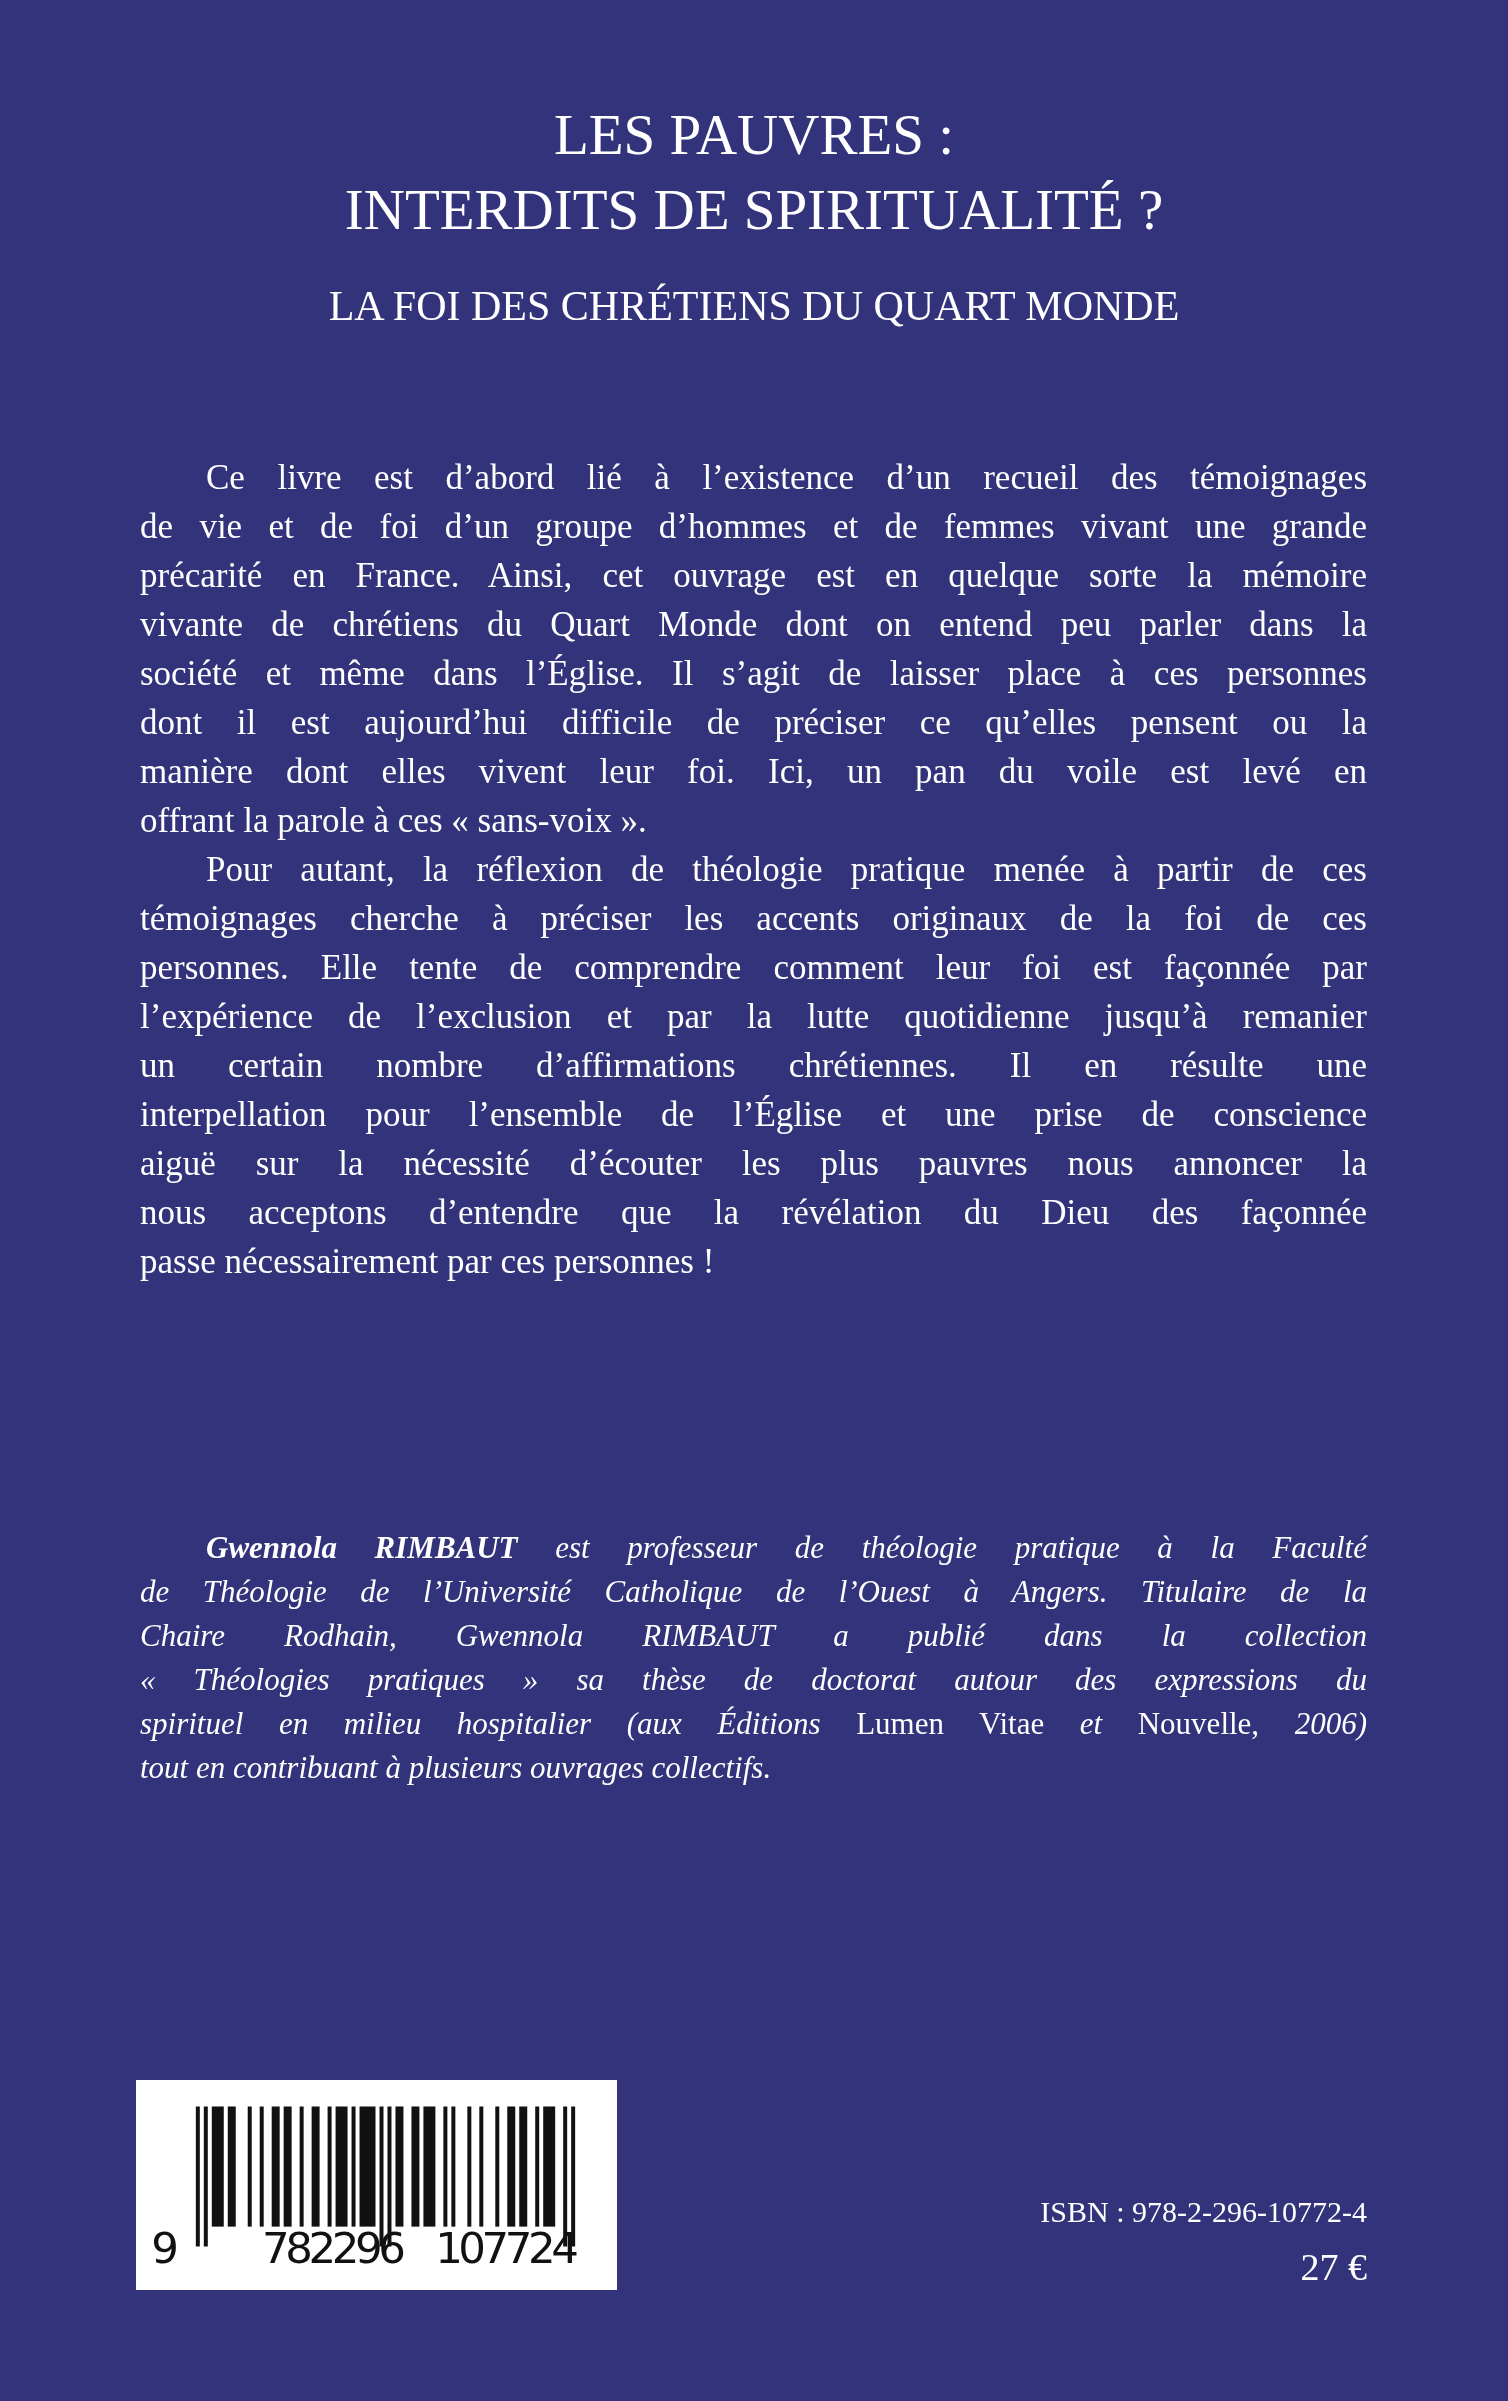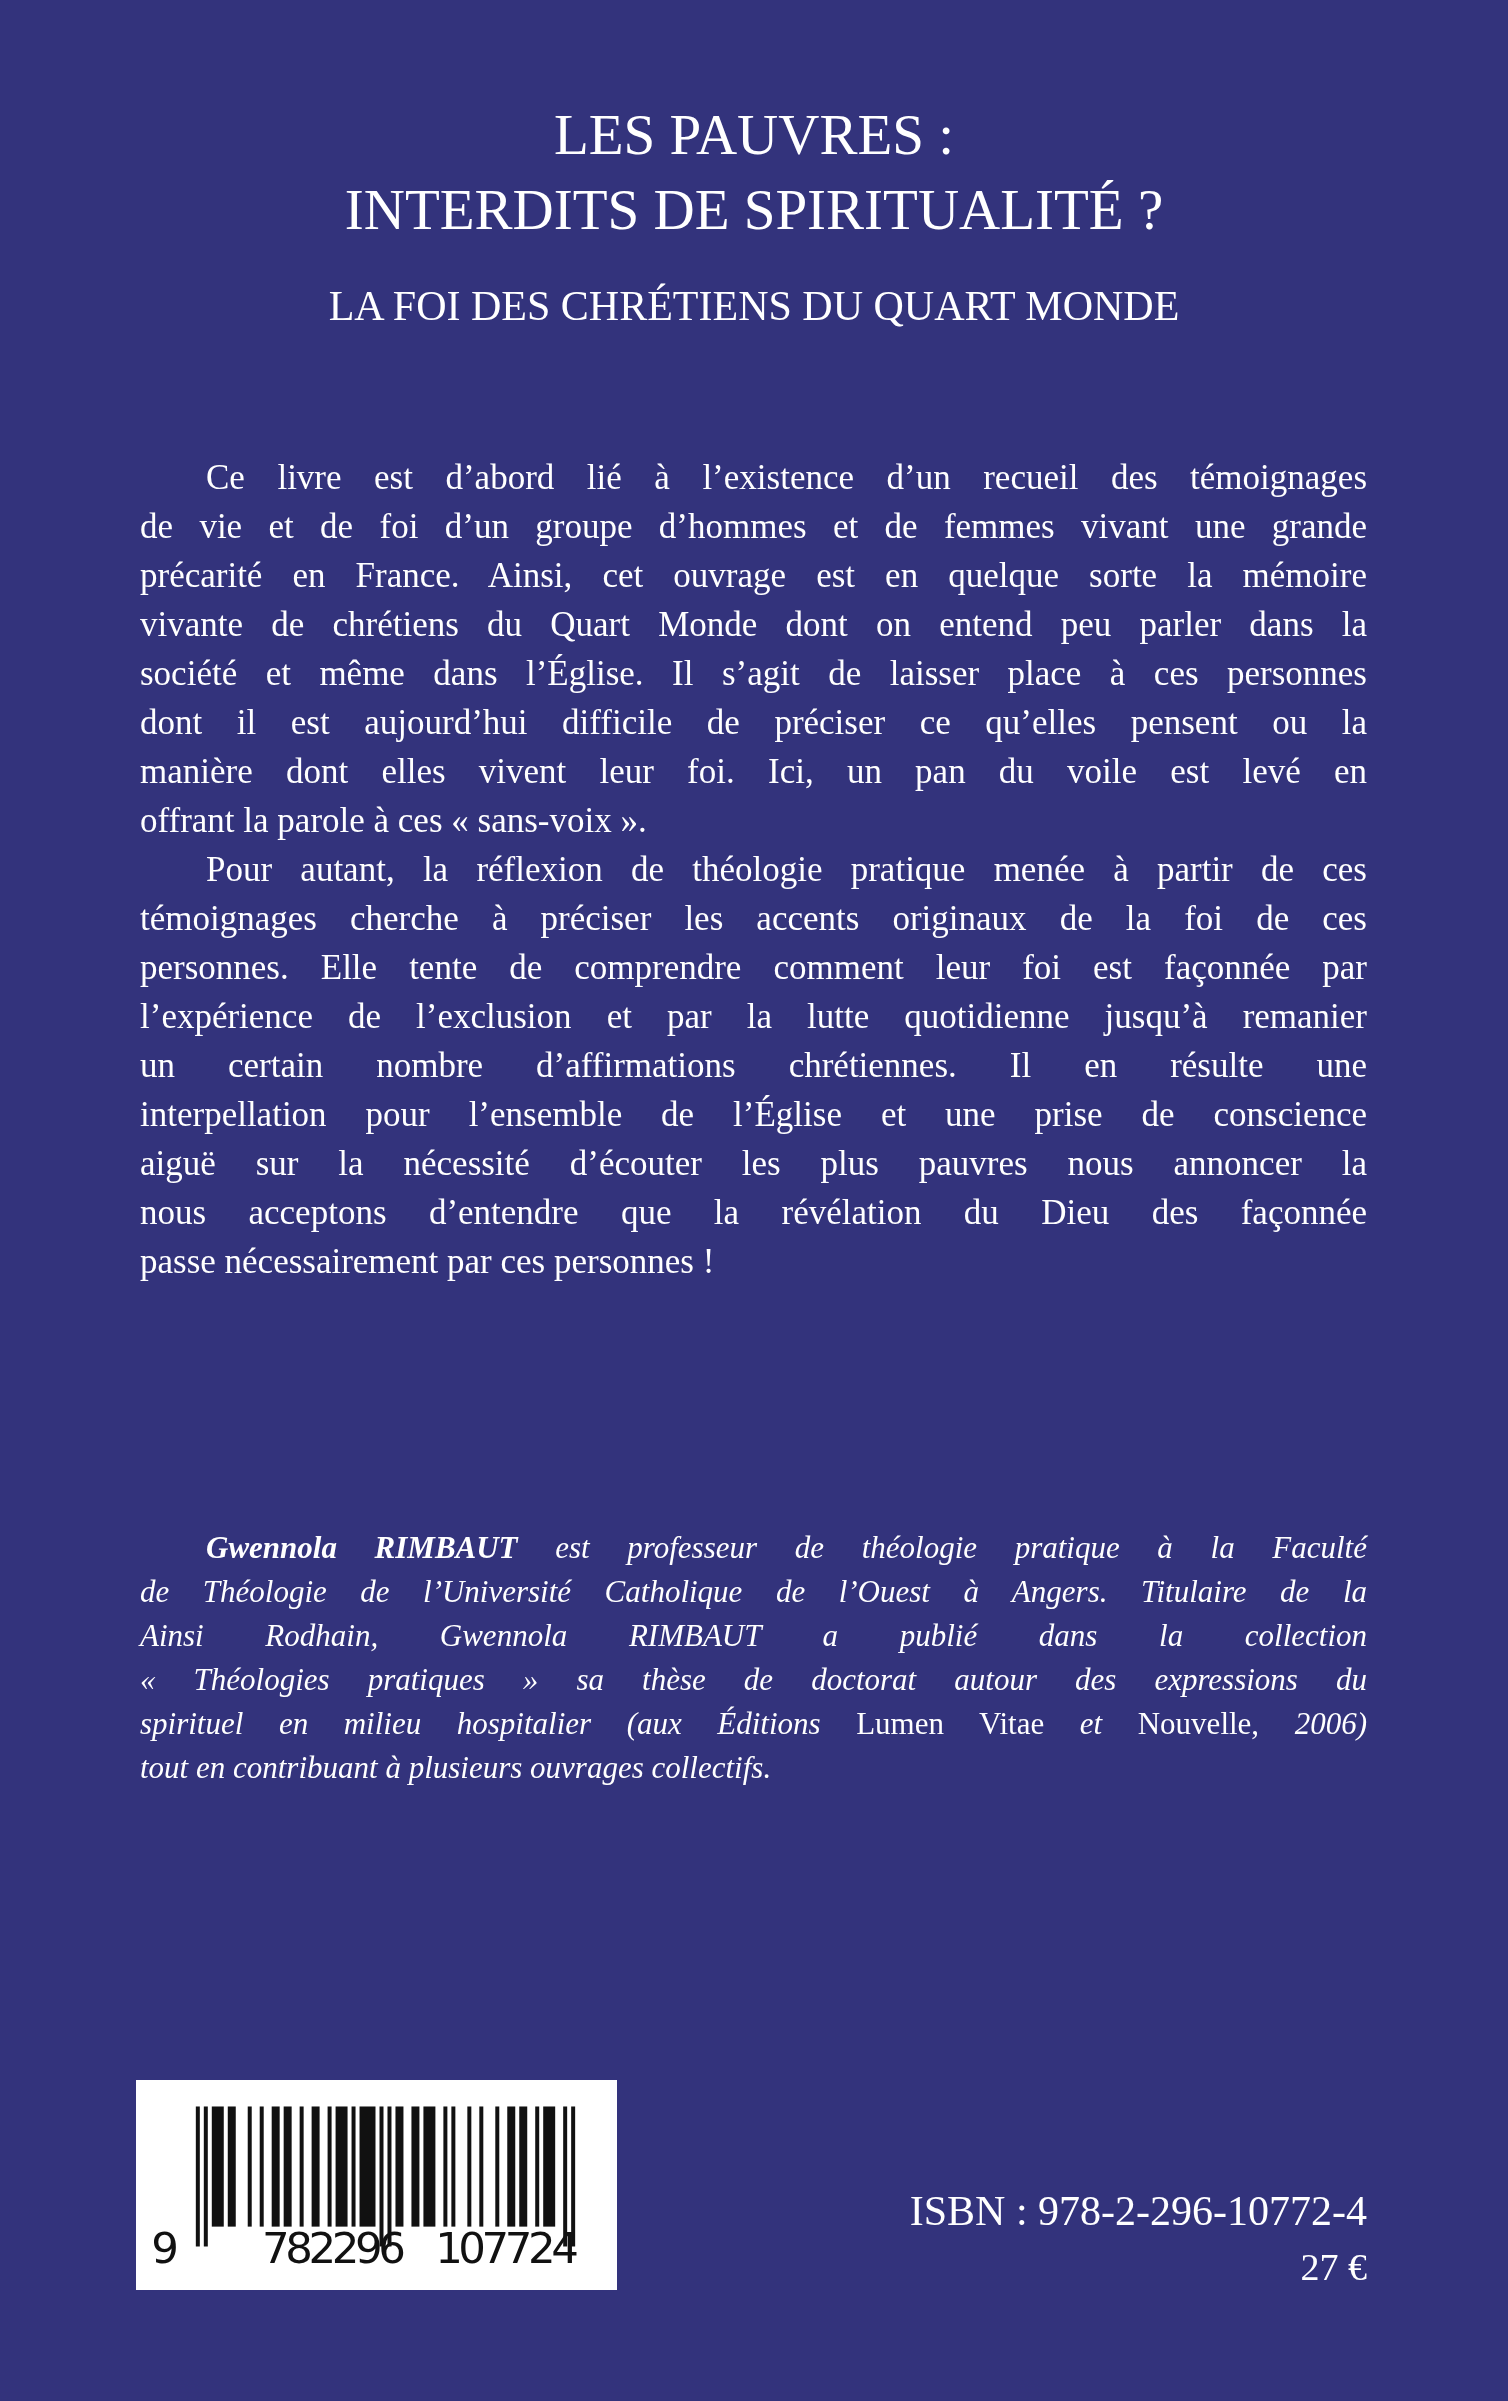--- a/index.html
+++ b/index.html
@@ -40,21 +40,21 @@
   .bio-block b { font-weight: bold; }
   .bio-block .roman { font-style: normal; }
 
   .barcode-box {
     position: absolute; left: 136px; top: 2080px;
     width: 481px; height: 210px; background: #ffffff;
   }
   .barcode-box svg { position: absolute; left: 0; top: 0; }
   .isbn {
     position: absolute; right: 141px; top: 2189px;
-    font-size: 42px; line-height: 45px; white-space: nowrap;
+    font-size: 30px; line-height: 45px; white-space: nowrap;
   }
   .price {
     position: absolute; right: 141px; top: 2245px;
     font-size: 38px; line-height: 45px; white-space: nowrap;
   }
 </style>
 </head>
 <body>
 
 <h1 class="title title-1">LES PAUVRES :</h1>
@@ -77,21 +77,21 @@
     <span class="line">un certain nombre d’affirmations chrétiennes. Il en résulte une</span>
     <span class="line">interpellation pour l’ensemble de l’Église et une prise de conscience</span>
     <span class="line">aiguë sur la nécessité d’écouter les plus pauvres nous annoncer la</span>
     <span class="line">nous acceptons d’entendre que la révélation du Dieu des façonnée</span>
     <span class="line last">passe nécessairement par ces personnes !</span>
   </div>
 
 <div class="bio-block">
   <span class="line indent"><b>Gwennola RIMBAUT</b><span> est professeur de théologie pratique à la Faculté</span></span>
   <span class="line">de Théologie de l’Université Catholique de l’Ouest à Angers. Titulaire de la</span>
-  <span class="line">Ainsi Rodhain, Gwennola RIMBAUT a publié dans la collection</span>
+  <span class="line">Chaire Rodhain, Gwennola RIMBAUT a publié dans la collection</span>
   <span class="line">« Théologies pratiques » sa thèse de doctorat autour des expressions du</span>
   <span class="line"><span>spirituel en milieu hospitalier (aux Éditions </span><span class="roman">Lumen Vitae</span><span> et </span><span class="roman">Nouvelle,</span><span> 2006)</span></span>
   <span class="line last">tout en contribuant à plusieurs ouvrages collectifs.</span>
 </div>
 
 <div class="barcode-box">
   <svg id="barcode-svg" width="481" height="210" viewBox="0 0 508 222">
     <g id="bars">
         <rect x="63.00" y="28" width="4.22" height="148" fill="#111"></rect>
         <rect x="71.44" y="28" width="4.22" height="148" fill="#111"></rect>

